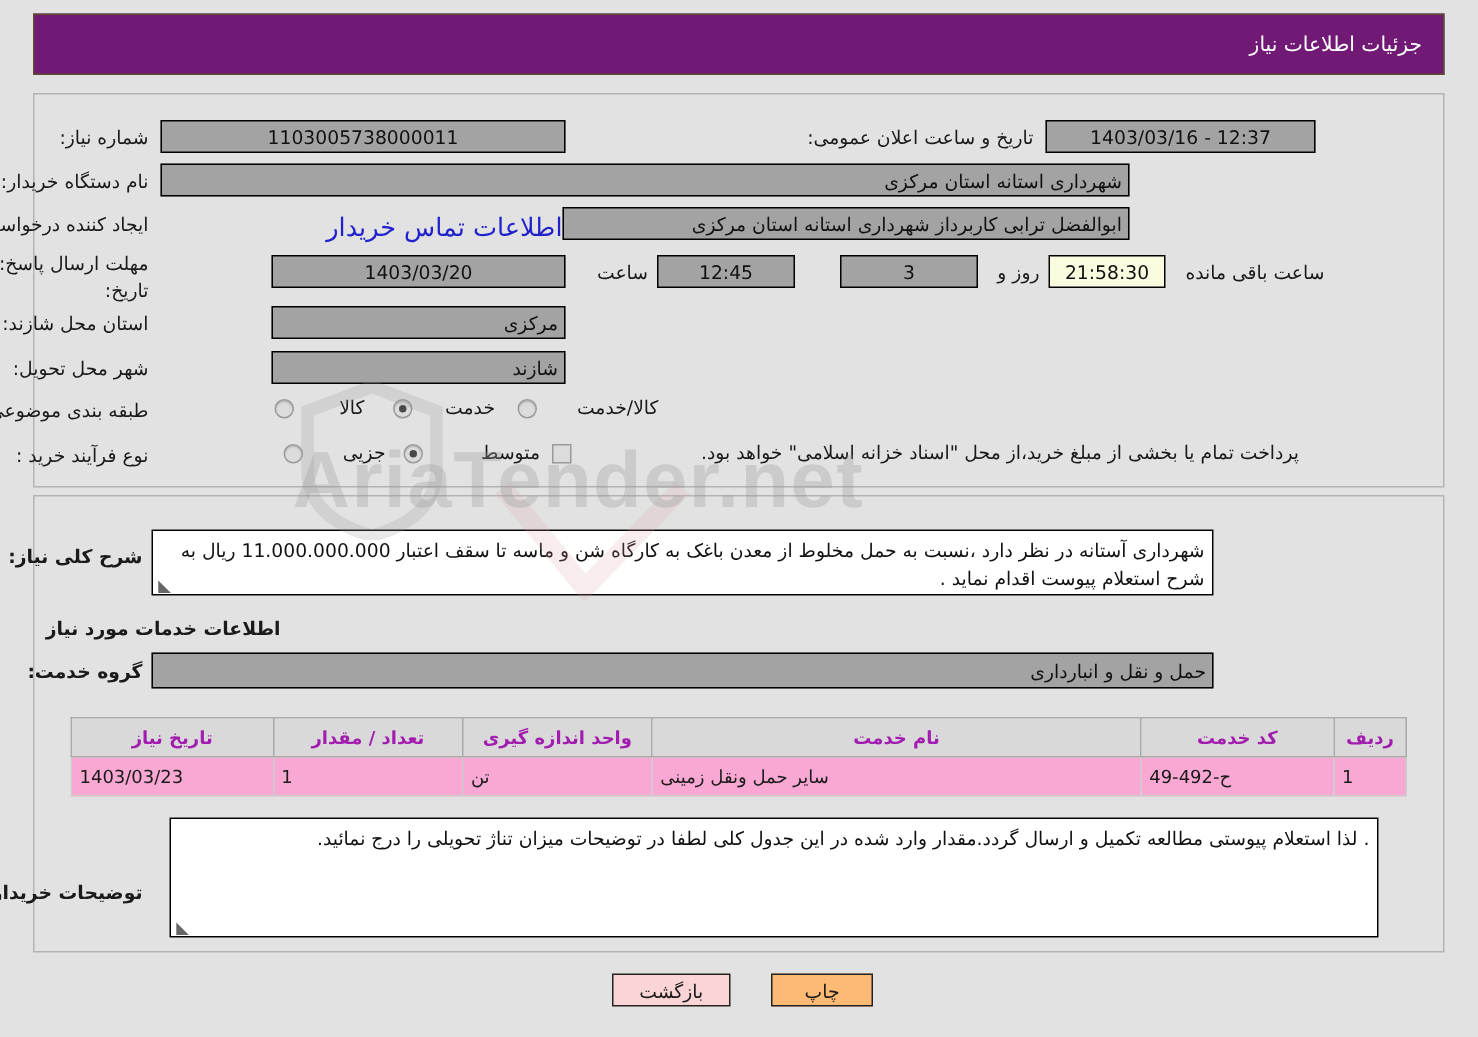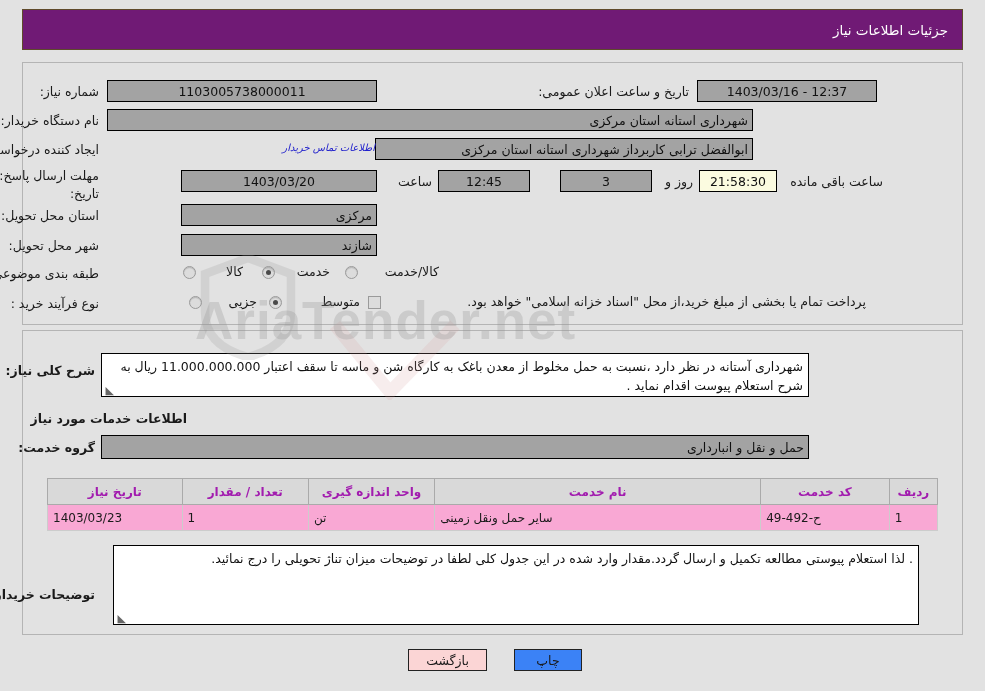--- a/index.html
+++ b/index.html
@@ -109,24 +109,23 @@
     overflow: hidden;
     font-family: "DejaVu Sans", "Liberation Sans", sans-serif;
   }
   .fld.c { justify-content: center; }
   .fld.r { justify-content: flex-start; }
   .fld.yellow { background: #fbfbe0; }
 
   .linktext {
     position: absolute;
     color: #2222cc;
-    font-size: 10px;
+    font-size: 17px;
     white-space: nowrap;
     cursor: pointer;
-    font-style: italic;
   }
   .plain {
     position: absolute;
     font-size: 12.5px;
     color: #1a1a1a;
     white-space: nowrap;
   }
 
   
   .radio {
@@ -212,21 +211,21 @@
     position: absolute;
     box-sizing: border-box;
     border: 1px solid #222;
     font-size: 12.5px;
     display: flex;
     align-items: center;
     justify-content: center;
     cursor: pointer;
     font-family: "DejaVu Sans", "Liberation Sans", sans-serif;
   }
-  .btn-print  { background: #3b82f6; }
+  .btn-print  { background: #fdba74; }
   .btn-back   { background: #fbd5d5; }
 
   .ltr { direction: ltr; unicode-bidi: embed; }
 </style>
 </head>
 <body>
 
 <div class="watermark">
   <svg class="wm-shield" viewBox="0 0 100 110">
     <path d="M50 3 L95 20 L95 60 Q95 95 50 107 Q5 95 5 60 L5 20 Z" fill="none" stroke="#999999" stroke-width="9"></path>
@@ -260,21 +259,21 @@
 <div class="lbl" style="right:886px; top:186px; width:92px;">تاریخ:</div>
 
 <div class="fld c ltr" style="right:608px; top:170px; width:196px; height:22px;">1403/03/20</div>
 <div class="plain" style="right:553px; top:174px;">ساعت</div>
 <div class="fld c ltr" style="right:455px; top:170px; width:92px; height:22px;">12:45</div>
 <div class="fld c" style="right:333px; top:170px; width:92px; height:22px;">3</div>
 <div class="plain" style="right:292px; top:174px;">روز و</div>
 <div class="fld c yellow ltr" style="right:208px; top:170px; width:78px; height:22px;">21:58:30</div>
 <div class="plain" style="right:102px; top:174px;">ساعت باقی مانده</div>
 
-<div class="lbl" style="right:886px; top:208px; width:95px;">استان محل تحویل:</div>
+<div class="lbl" style="right:886px; top:208px; width:95px;">استان محل شازند:</div>
 <div class="fld r" style="right:608px; top:204px; width:196px; height:22px;">مرکزی</div>
 
 <div class="lbl" style="right:886px; top:238px; width:95px;">شهر محل تحویل:</div>
 <div class="fld r" style="right:608px; top:234px; width:196px; height:22px;">شازند</div>
 
 <div class="lbl" style="right:886px; top:266px; width:105px;">طبقه بندی موضوعی:</div>
 <div class="radio" style="right:789px; top:266px;"></div>
 <div class="plain" style="right:742px; top:264px;">کالا</div>
 <div class="radio on" style="right:710px; top:266px;"></div>
 <div class="plain" style="right:655px; top:264px;">خدمت</div>

